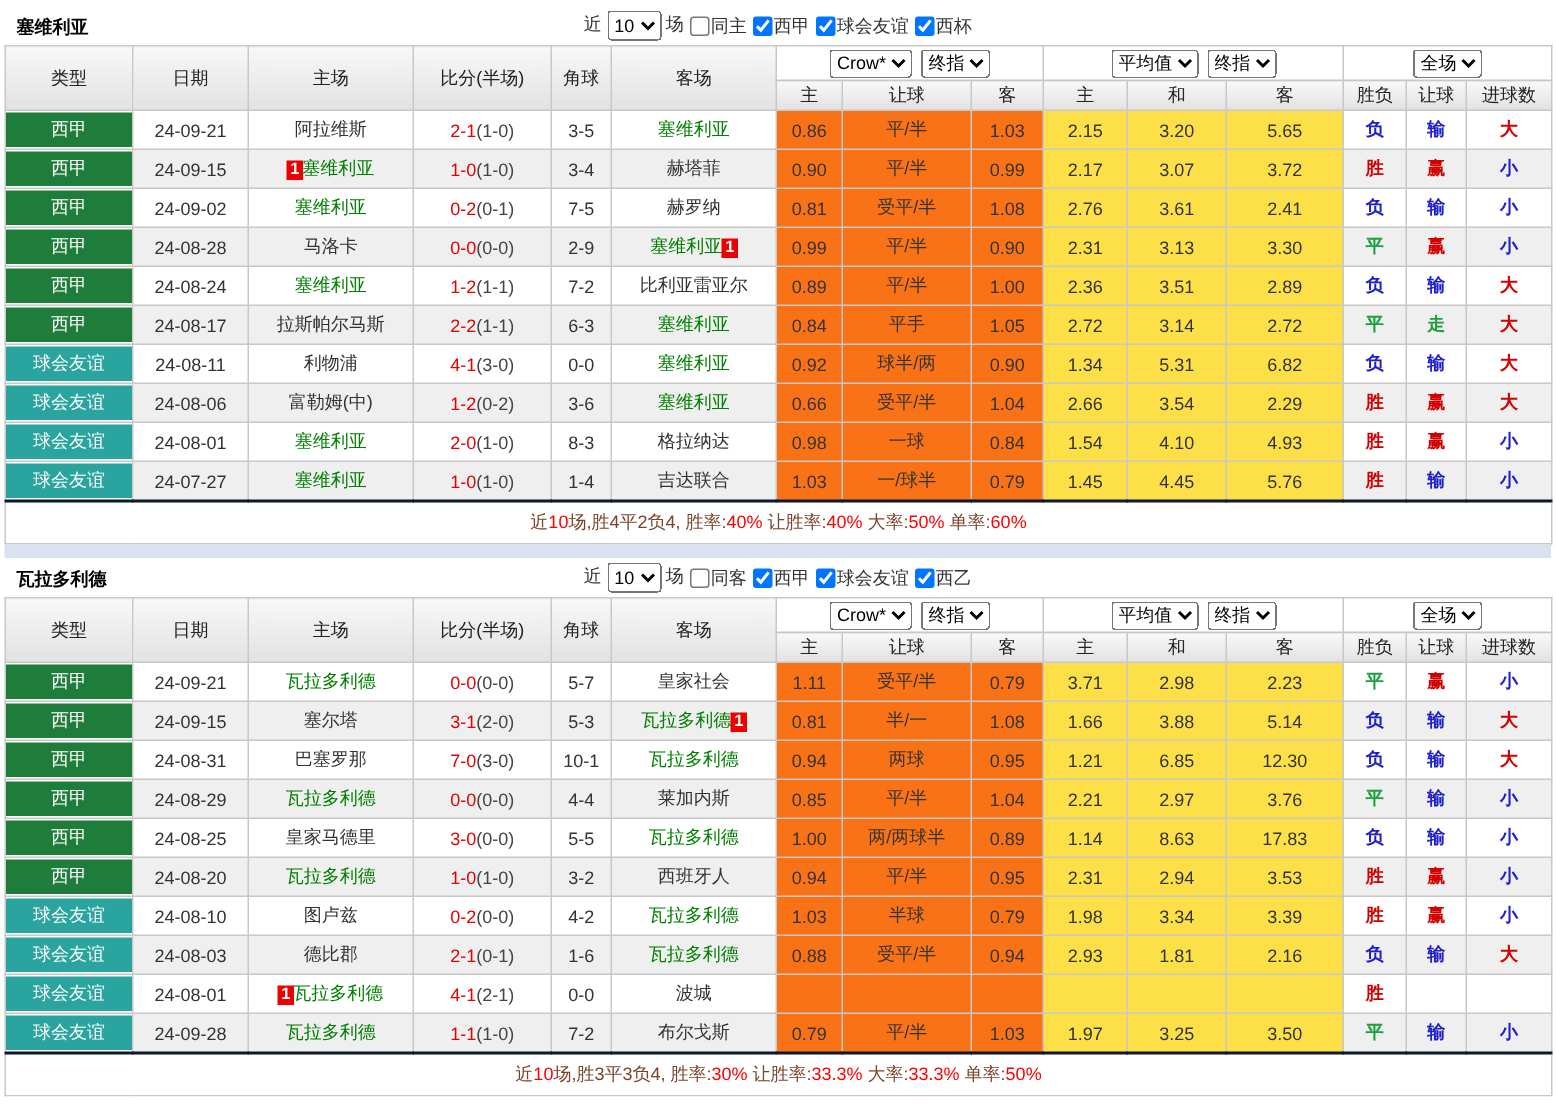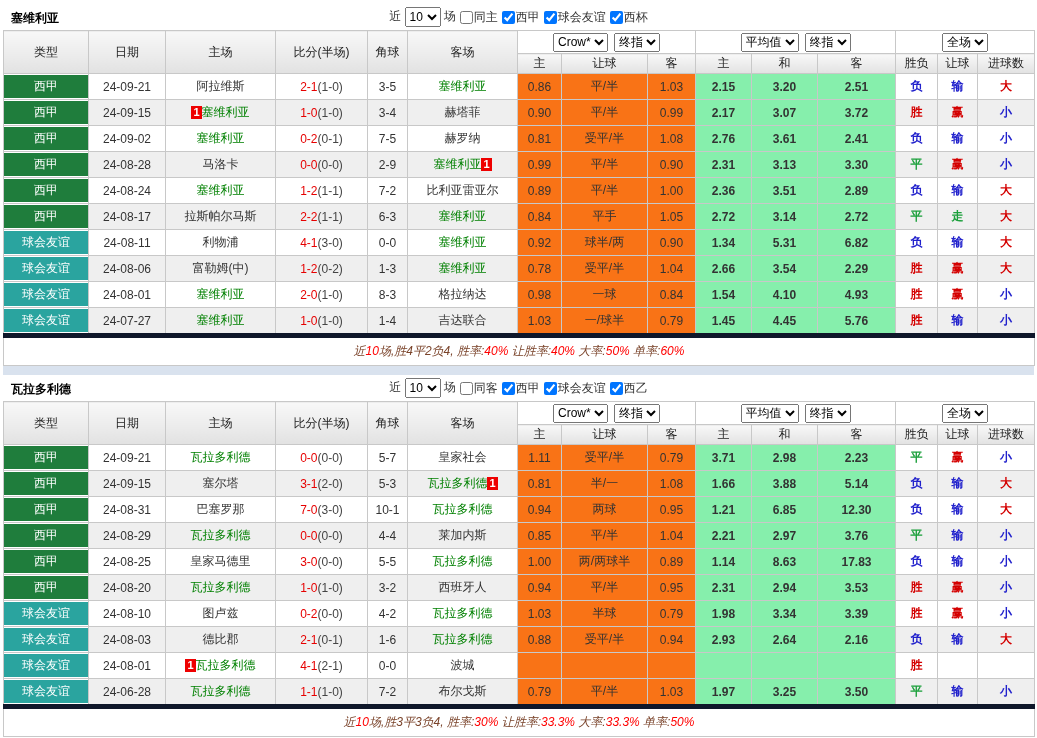--- a/index.html
+++ b/index.html
@@ -19,34 +19,34 @@
   .filters input{margin:0 1px 0 4px;vertical-align:middle;}
   
   table{border-collapse:collapse;table-layout:fixed;width:1031px;}
   td,th{border:1px solid #c8c8c8;text-align:center;overflow:hidden;white-space:nowrap;font-weight:normal;padding:0;}
   thead th{background:linear-gradient(to bottom,#f8f8f8,#e2e2e2);color:#222;height:19px;}
   thead th.grp{background:#fff;height:22px;}
   thead th.grp select{font-size:12px;height:19px;margin:0 3px;vertical-align:middle;}
   tbody td{height:25px;background:#fff;}
   tbody tr.alt td{background:#efefef;}
   td.o1, tr.alt td.o1{background:#f97316;}
-  td.o2, tr.alt td.o2{background:#86efac;font-weight:bold;}
+  td.o2, tr.alt td.o2{background:#fde047;}
   td.type{padding:0;background:#fff !important;}
   .badge{display:block;margin:1px 0;height:23px;line-height:23px;color:#fff;}
   .badge.green{background:#1f7d3c;}
   .badge.teal{background:#2aa49f;}
   .team-hl{color:#008000;}
   .rc{display:inline-block;background:#e00;color:#fff;font-weight:bold;padding:0 2px;line-height:13px;font-size:11px;}
   .sf{color:#e60000;}
   .sh{color:#444;}
   .res{font-weight:bold;}
   .clr-red{color:#d40000;}
   .clr-blue{color:#2121cc;}
   .clr-green{color:#1ca03c;}
-  tr.summary td{height:27px;border-top:5px solid #0f172a;background:#fff;font-style:italic;}
+  tr.summary td{height:27px;border-top:2px solid #0f172a;background:#fff;}
   .sum-label{color:#7a432a;}
   .sum-num{color:#f00;}
   .band{height:9px;background:#d9e2ee;margin:0;}
 </style>
 </head>
 <body>
 
 <div class="page">
   <div id="sections">
       <div class="section">
@@ -116,21 +116,21 @@
               <td>24-09-21</td>
               <td><span>阿拉维斯</span></td>
               <td><span class="sf">2-1</span><span class="sh">(1-0)</span></td>
               <td>3-5</td>
               <td><span class="team-hl">塞维利亚</span></td>
               <td class="o1">0.86</td>
               <td class="o1">平/半</td>
               <td class="o1">1.03</td>
               <td class="o2">2.15</td>
               <td class="o2">3.20</td>
-              <td class="o2">2.51</td>
+              <td class="o2">5.65</td>
               <td><span class="res clr-blue">负</span></td>
               <td><span class="res clr-blue">输</span></td>
               <td><span class="res clr-red">大</span></td>
             </tr>
             <tr class="alt">
               <td class="type">
                 <span class="badge green">西甲</span>
               </td>
               <td>24-09-15</td>
               <td><span class="team-hl"><span class="rc">1</span>塞维利亚</span></td>
@@ -242,23 +242,23 @@
               <td><span class="res clr-blue">输</span></td>
               <td><span class="res clr-red">大</span></td>
             </tr>
             <tr class="alt">
               <td class="type">
                 <span class="badge teal">球会友谊</span>
               </td>
               <td>24-08-06</td>
               <td><span>富勒姆(中)</span></td>
               <td><span class="sf">1-2</span><span class="sh">(0-2)</span></td>
-              <td>1-3</td>
-              <td><span class="team-hl">塞维利亚</span></td>
-              <td class="o1">0.78</td>
+              <td>3-6</td>
+              <td><span class="team-hl">塞维利亚</span></td>
+              <td class="o1">0.66</td>
               <td class="o1">受平/半</td>
               <td class="o1">1.04</td>
               <td class="o2">2.66</td>
               <td class="o2">3.54</td>
               <td class="o2">2.29</td>
               <td><span class="res clr-red">胜</span></td>
               <td><span class="res clr-red">赢</span></td>
               <td><span class="res clr-red">大</span></td>
             </tr>
             <tr>
@@ -505,21 +505,21 @@
               </td>
               <td>24-08-03</td>
               <td><span>德比郡</span></td>
               <td><span class="sf">2-1</span><span class="sh">(0-1)</span></td>
               <td>1-6</td>
               <td><span class="team-hl">瓦拉多利德</span></td>
               <td class="o1">0.88</td>
               <td class="o1">受平/半</td>
               <td class="o1">0.94</td>
               <td class="o2">2.93</td>
-              <td class="o2">2.64</td>
+              <td class="o2">1.81</td>
               <td class="o2">2.16</td>
               <td><span class="res clr-blue">负</span></td>
               <td><span class="res clr-blue">输</span></td>
               <td><span class="res clr-red">大</span></td>
             </tr>
             <tr>
               <td class="type">
                 <span class="badge teal">球会友谊</span>
               </td>
               <td>24-08-01</td>
@@ -534,21 +534,21 @@
               <td class="o2"></td>
               <td class="o2"></td>
               <td><span class="res clr-red">胜</span></td>
               <td></td>
               <td></td>
             </tr>
             <tr class="alt">
               <td class="type">
                 <span class="badge teal">球会友谊</span>
               </td>
-              <td>24-06-28</td>
+              <td>24-09-28</td>
               <td><span class="team-hl">瓦拉多利德</span></td>
               <td><span class="sf">1-1</span><span class="sh">(1-0)</span></td>
               <td>7-2</td>
               <td><span>布尔戈斯</span></td>
               <td class="o1">0.79</td>
               <td class="o1">平/半</td>
               <td class="o1">1.03</td>
               <td class="o2">1.97</td>
               <td class="o2">3.25</td>
               <td class="o2">3.50</td>

